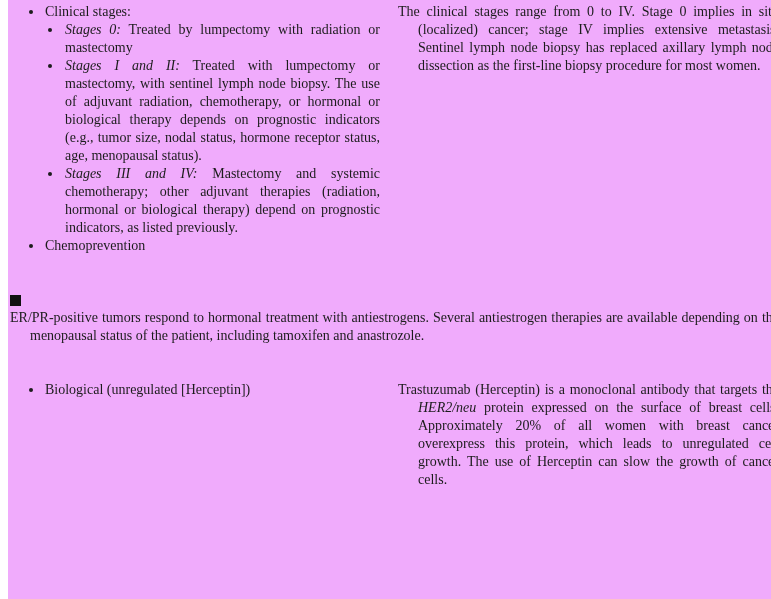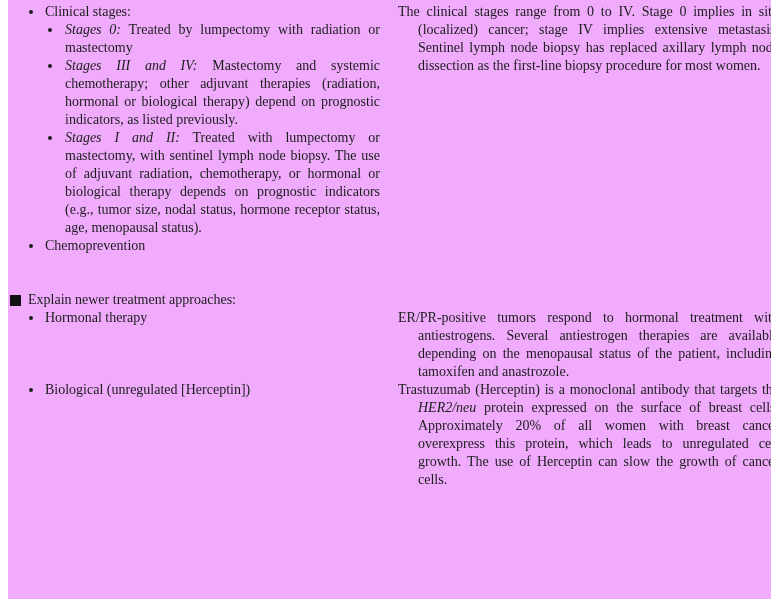--- a/index.html
+++ b/index.html
@@ -65,58 +65,51 @@
         <span class="marker-dot"></span>
         <span>Clinical stages:</span>
       </div>
       <div class="li l2">
         <span class="marker-dot"></span>
         <em>Stages 0:</em>
         <span>Treated by lumpectomy with radiation or mastectomy</span>
       </div>
       <div class="li l2">
         <span class="marker-dot"></span>
-        <em>Stages III and IV:</em>
-        <span>Mastectomy and systemic chemotherapy; other adjuvant therapies (radiation, hormonal or biological therapy) depend on prognostic indicators, as listed previously.</span>
+        <em>Stages I and II:</em>
+        <span>Treated with lumpectomy or mastectomy, with sentinel lymph node biopsy. The use of adjuvant radiation, chemotherapy, or hormonal or biological therapy depends on prognostic indicators (e.g., tumor size, nodal status, hormone receptor status, age, menopausal status).</span>
       </div>
       <div class="li l2">
         <span class="marker-dot"></span>
-        <em>Stages I and II:</em>
-        <span>Treated with lumpectomy or mastectomy, with sentinel lymph node biopsy. The use of adjuvant radiation, chemotherapy, or hormonal or biological therapy depends on prognostic indicators (e.g., tumor size, nodal status, hormone receptor status, age, menopausal status).</span>
+        <em>Stages III and IV:</em>
+        <span>Mastectomy and systemic chemotherapy; other adjuvant therapies (radiation, hormonal or biological therapy) depend on prognostic indicators, as listed previously.</span>
       </div>
     </div>
     <div class="col-right">
       <p class="para">The clinical stages range from 0 to IV. Stage 0 implies in situ (localized) cancer; stage IV implies extensive metastasis. Sentinel lymph node biopsy has replaced axillary lymph node dissection as the first-line biopsy procedure for most women.</p>
     </div>
   </section>
 
   <section class="row" style="min-height:54px">
     <div class="col-left">
       <div class="li l1">
         <span class="marker-dot"></span>
         <span>Chemoprevention</span>
       </div>
     </div>
   </section>
 
 
   <section class="row" style="min-height:18px">
     <div class="full heading">
       <span class="marker-square"></span>
-      <span>Explain newer treatment approaches:</span>
     </div>
   </section>
 
   <section class="row" style="min-height:72px">
-    <div class="col-left">
-      <div class="li l1">
-        <span class="marker-dot"></span>
-        <span>Hormonal therapy</span>
-      </div>
-    </div>
     <div class="col-right">
       <p class="para">ER/PR-positive tumors respond to hormonal treatment with antiestrogens. Several antiestrogen therapies are available depending on the menopausal status of the patient, including tamoxifen and anastrozole.</p>
     </div>
   </section>
 
   <section class="row" style="min-height:108px">
     <div class="col-left">
       <div class="li l1">
         <span class="marker-dot"></span>
         <span>Biological (unregulated [Herceptin])</span>

